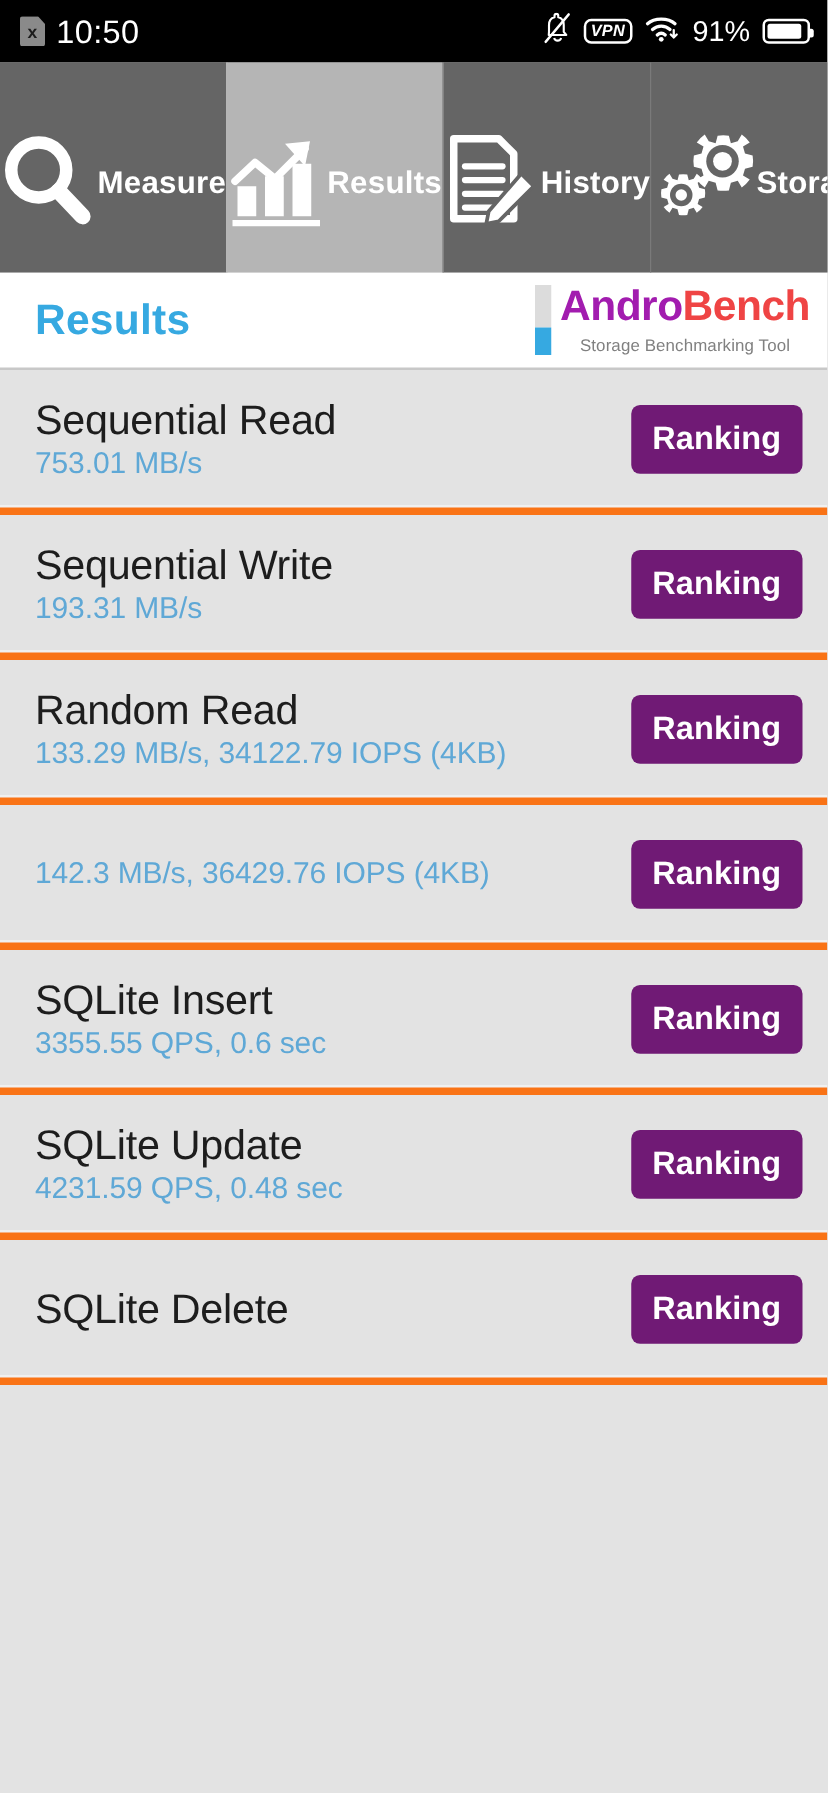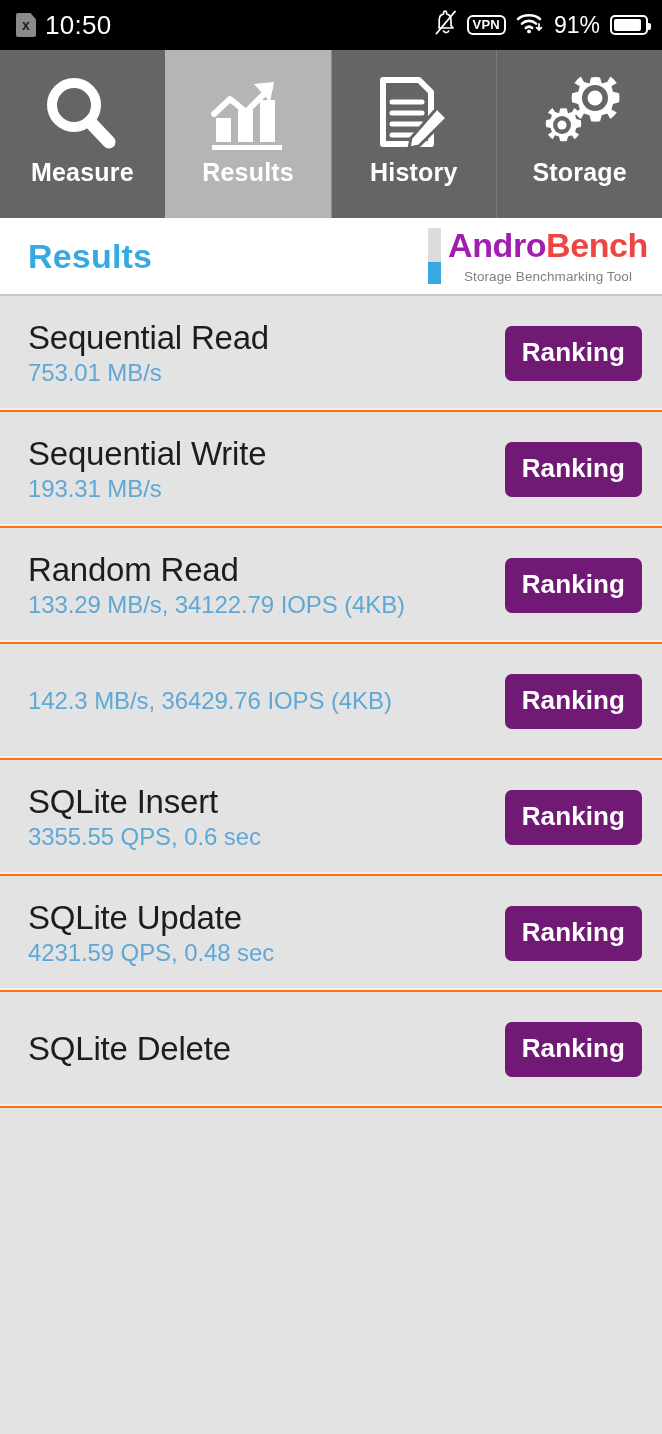--- a/index.html
+++ b/index.html
@@ -21,37 +21,37 @@
   .sb-right { display:flex; align-items:center; gap:10px; }
   .sim-icon {
     width:20px; height:24px; background:#8a8a8a; border-radius:2px;
     position:relative; color:#1b1b1b; font-size:14px; font-weight:bold;
     display:flex; align-items:center; justify-content:center; line-height:1;
     clip-path: polygon(0 0, 72% 0, 100% 26%, 100% 100%, 0 100%);
   }
   .clock { font-size:26px; font-weight:400; letter-spacing:.3px; }
   .vpn-badge {
     border:2px solid #fff; border-radius:6px; font-size:13px; font-weight:bold;
-    padding:1px 4px 2px; line-height:1; letter-spacing:.2px;
+    padding:1px 4px 2px; line-height:1; letter-spacing:.2px;font-style:italic;
   }
   .batt-pct { font-size:23px; }
   .batt {
     width:38px; height:20px; border:2px solid #fff; border-radius:5px;
     position:relative; display:flex; align-items:center; padding:2px;
   }
   .batt::after {
     content:""; position:absolute; right:-5px; top:6px;
     width:3px; height:7px; background:#fff; border-radius:0 2px 2px 0;
   }
   .batt-fill { background:#fff; height:100%; width:91%; border-radius:2px; }
 
   
   .tabbar { display:flex; height:168px; flex:0 0 168px; }
   .tab {
-    flex:1 1 0; background:#656565; display:flex; flex-direction:column;
+    flex:1 1 0; background:#656565; display:flex; flex-direction:row;
     align-items:center; justify-content:flex-start; padding-top:22px;
     position:relative; cursor:pointer;
   }
   .tab + .tab { border-left:1px solid #7a7a7a; }
   .tab.active { background:#b5b5b5; border-left-color:#b5b5b5; }
   .tab.active + .tab { border-left-color:#8d8d8d; }
   .tab-icon { height:84px; display:flex; align-items:center; justify-content:center; }
   .tab-label {
     color:#fff; font-size:25px; font-weight:bold; letter-spacing:.2px;
     margin-top:2px;
@@ -71,21 +71,21 @@
   .logo-text { display:flex; flex-direction:column; justify-content:center; }
   .logo-main { font-size:34px; font-weight:bold; line-height:1.02; letter-spacing:-.4px; }
   .logo-andro { color:#a21caf; }
   .logo-bench { color:#ef4444; }
   .logo-sub { font-size:13.5px; color:#808080; text-align:center; letter-spacing:.1px; margin-top:6px; }
 
   
   .list { flex:1 1 auto; background:#e3e3e3; overflow:hidden; }
   .row {
     height:116px; display:flex; align-items:center; justify-content:space-between;
-    padding:0 20px 0 28px; border-bottom:2px solid #f97316;
+    padding:0 20px 0 28px; border-bottom:6px solid #f97316;
     box-shadow:inset 0 -4px 0 -2px #f0f0f0;
     background:#e3e3e3;
   }
   .row-texts { display:flex; flex-direction:column; justify-content:center; gap:2px; }
   .row-title { font-size:33px; color:#1d1d1d; font-weight:400; line-height:1.12; letter-spacing:-.2px; }
   .row-value { font-size:24px; color:#5fa8d6; line-height:1.15; letter-spacing:-.1px; }
   .ranking-btn {
     background:#701a75; color:#fff; border:none; border-radius:7px;
     font-family:"Liberation Sans", sans-serif;
     font-size:26px; font-weight:bold; padding:11px 17px 13px;

